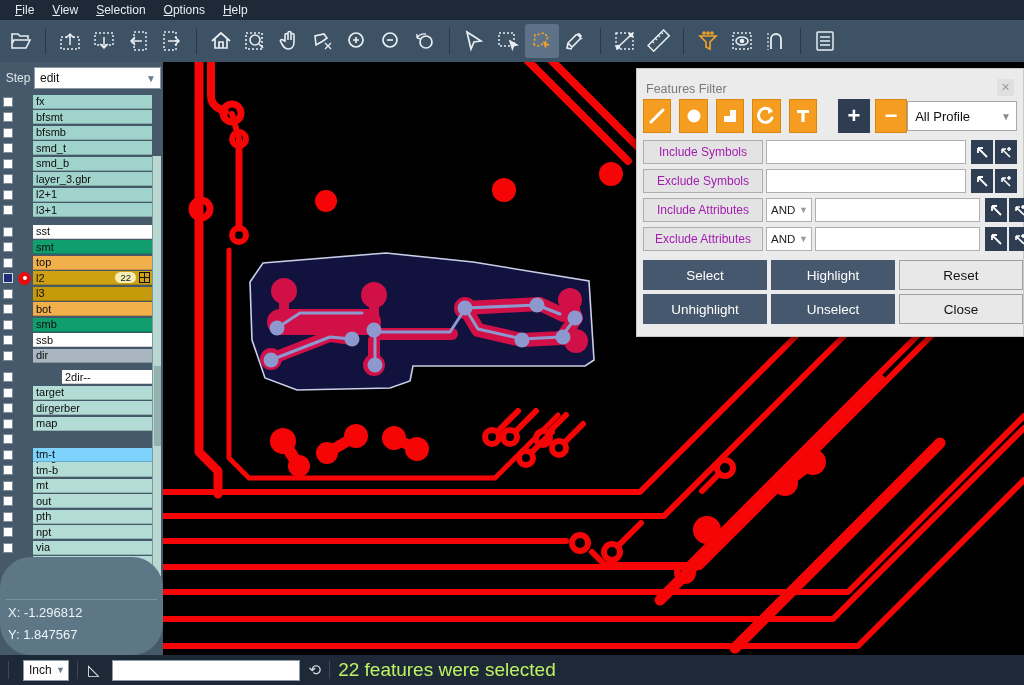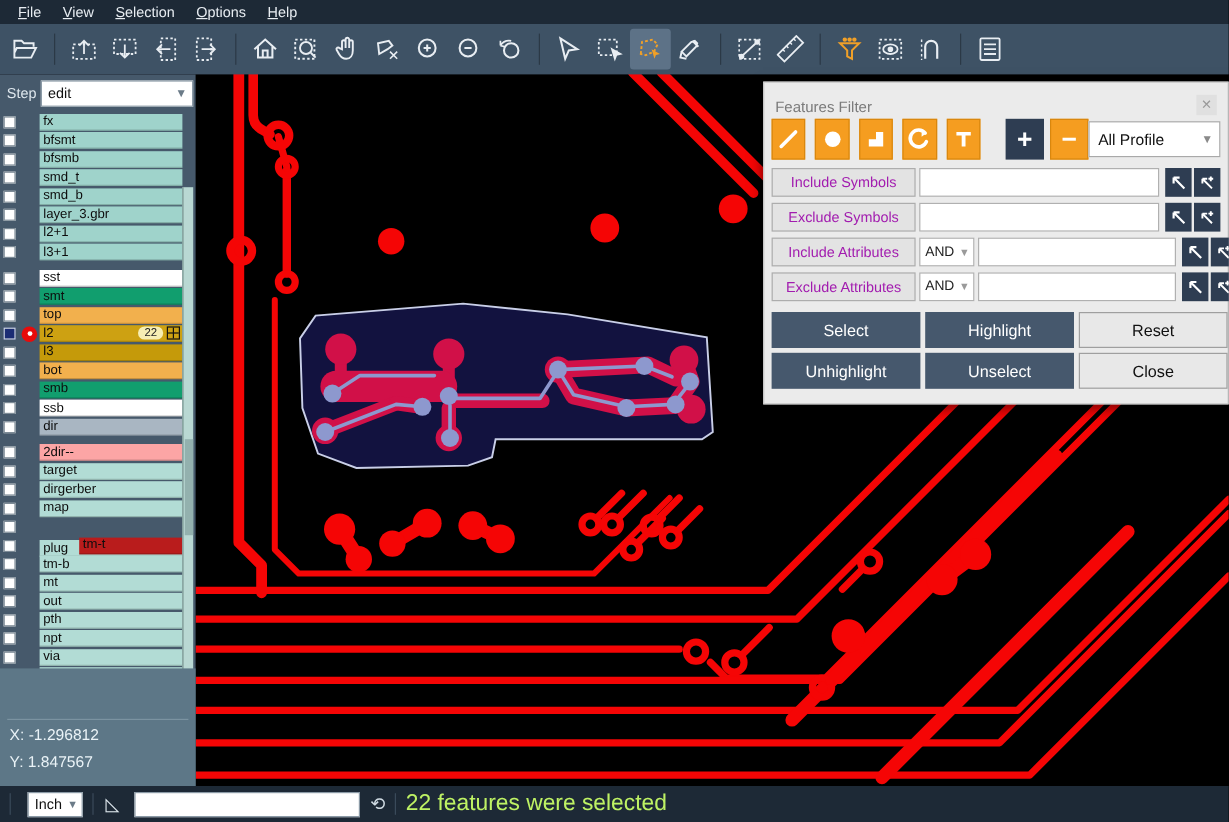--- a/index.html
+++ b/index.html
@@ -45,21 +45,21 @@
   .badge { margin-left:auto; background:#f6eeb4; border-radius:7px; font-size:9.5px;
     padding:0 5px; height:11px; line-height:11px; color:#222; }
   .grid-ic { width:11px; height:11px; border:1px solid #111; margin:0 2px 0 3px;
     background:
       linear-gradient(#111,#111) 50% 0/1px 100% no-repeat,
       linear-gradient(#111,#111) 0 50%/100% 1px no-repeat; }
   .scrollstrip { position:absolute; right:2px; top:0; width:9px; height:462px;
     background:#b9d8d3; border-left:1px solid #7e9a95;}
   .scrollthumb { position:absolute; left:1px; top:210px; width:7px; height:80px; background:#93b1ae;}
   .xy-panel { position:absolute; left:0; top:495px; width:163px; height:98px;
-    background:#5d7787; }
+    background:#5d7787;border-radius:31px; }
   .xy-panel .sep { position:absolute; left:6px; right:6px; top:42px; height:1px; background:#7b93a1;}
   .xy-line { position:absolute; left:8px; color:#eaf3f7; font-size:13px; }
   .xy-x { top:48px; } .xy-y { top:70px; }
 
   
   .canvas { position:absolute; left:163px; top:60px; width:861px; height:595px; background:#000; z-index:1;}
 
   
   .dialog { position:absolute; left:636px; top:68px; width:388px; height:269px;
     background:#ebebeb; z-index:40; box-shadow:0 3px 10px rgba(0,0,0,.55);
@@ -546,21 +546,21 @@
           <div class="lbar" style="background-color: rgb(169, 182, 194);">
             <span>dir</span>
           </div>
         </div>
         <div class="layer-gap"></div>
         <div class="layer-row">
           <div class="cbcell">
             <div class="cbox"></div>
           </div>
           <div class="indslot"></div>
-          <div class="lbar" style="background-color: #fca5a5;">
+          <div class="lbar" style="background-color: #ffffff; margin-left: 29px;">
             <span>2dir--</span>
           </div>
         </div>
         <div class="layer-row">
           <div class="cbcell">
             <div class="cbox"></div>
           </div>
           <div class="indslot"></div>
           <div class="lbar" style="background-color: rgb(178, 220, 213);">
             <span>target</span>
@@ -591,21 +591,21 @@
           <div class="indslot"></div>
           <div class="lbar" style="background-color: rgb(178, 220, 213); margin-top: 36px;">
             <span>plug</span>
           </div>
         </div>
         <div class="layer-row">
           <div class="cbcell">
             <div class="cbox"></div>
           </div>
           <div class="indslot"></div>
-          <div class="lbar" style="background-color: #b91c1c; margin-left: 33px;">
+          <div class="lbar" style="background-color: #7dd3fc;">
             <span>tm-t</span>
           </div>
         </div>
         <div class="layer-row">
           <div class="cbcell">
             <div class="cbox"></div>
           </div>
           <div class="indslot"></div>
           <div class="lbar" style="background-color: rgb(178, 220, 213);">
             <span>tm-b</span>

